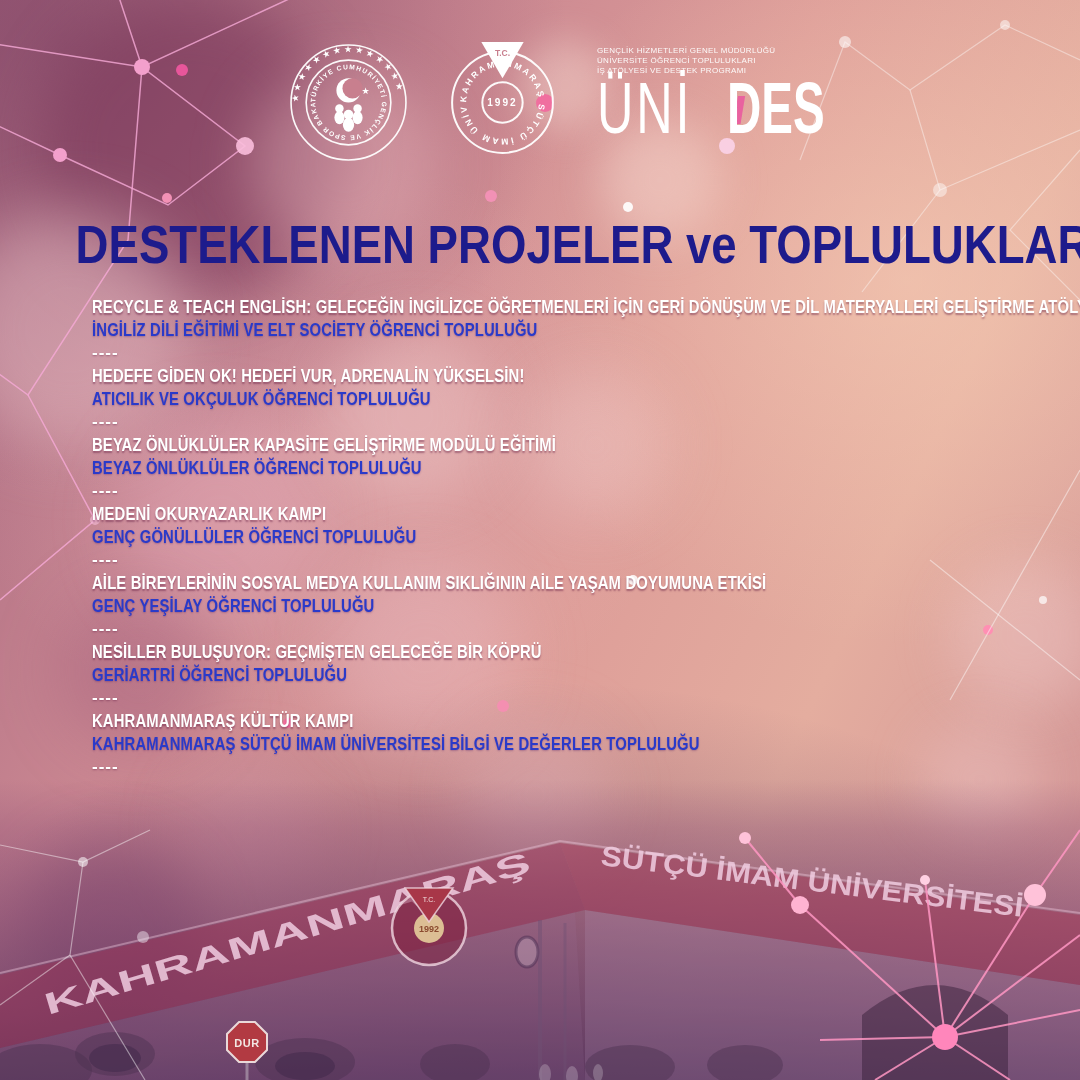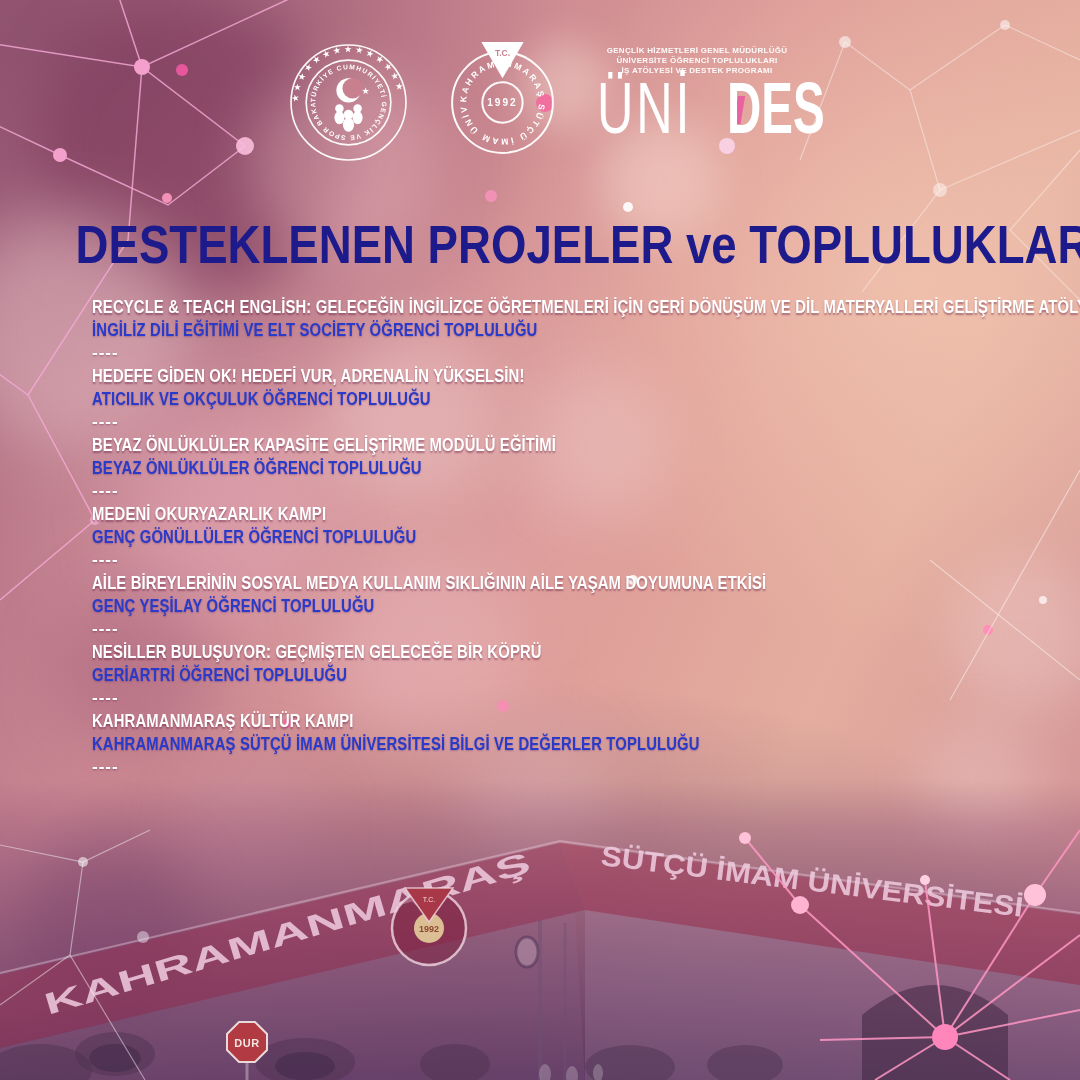--- a/index.html
+++ b/index.html
@@ -14,21 +14,21 @@
   }
   .bokeh{position:absolute;inset:0;z-index:1;}
   .bokeh div{position:absolute;border-radius:50%;}
   .photo{position:absolute;left:0;top:780px;width:1080px;height:300px;z-index:2;
     background:linear-gradient(180deg, rgba(150,85,125,0) 0%, rgba(140,78,118,0.30) 16%, rgba(122,66,110,0.52) 45%, rgba(100,55,100,0.68) 75%, rgba(80,45,90,0.80) 100%);}
   .network{position:absolute;inset:0;z-index:3;pointer-events:none;}
   .content{position:absolute;inset:0;z-index:4;}
   
   .logo{position:absolute;}
   .unides{position:absolute;left:597px;top:46px;width:200px;color:#fff;}
-  .unides .tagline{font-size:8px;line-height:10px;font-weight:bold;letter-spacing:.3px;text-align:center;opacity:.95;white-space:nowrap;}
+  .unides .tagline{font-size:8px;line-height:10px;font-weight:normal;letter-spacing:.3px;text-align:left;opacity:.95;white-space:nowrap;}
   .unides .bigrow{display:flex;align-items:flex-start;margin-top:0;}
   .unides .uni{font-size:72px;line-height:64px;font-weight:400;letter-spacing:4px;transform:scale(.70,1);transform-origin:left top;}
   .unides .des{position:relative;font-size:72px;line-height:64px;font-weight:800;letter-spacing:0px;transform:scale(.66,1);transform-origin:left top;margin-left:-6px;}
   .unides .des .slash{position:absolute;left:13px;top:20px;width:11px;height:28px;background:#e9629f;transform:skewX(-14deg);z-index:-1;}
   
   .title{position:absolute;left:0;top:214px;width:100%;text-align:center;
     font-size:53px;font-weight:800;color:#1d1b8c;white-space:nowrap;
     transform:scaleX(.86);transform-origin:center top;letter-spacing:0;}
   
   .list{position:absolute;left:92px;top:295px;right:30px;}

